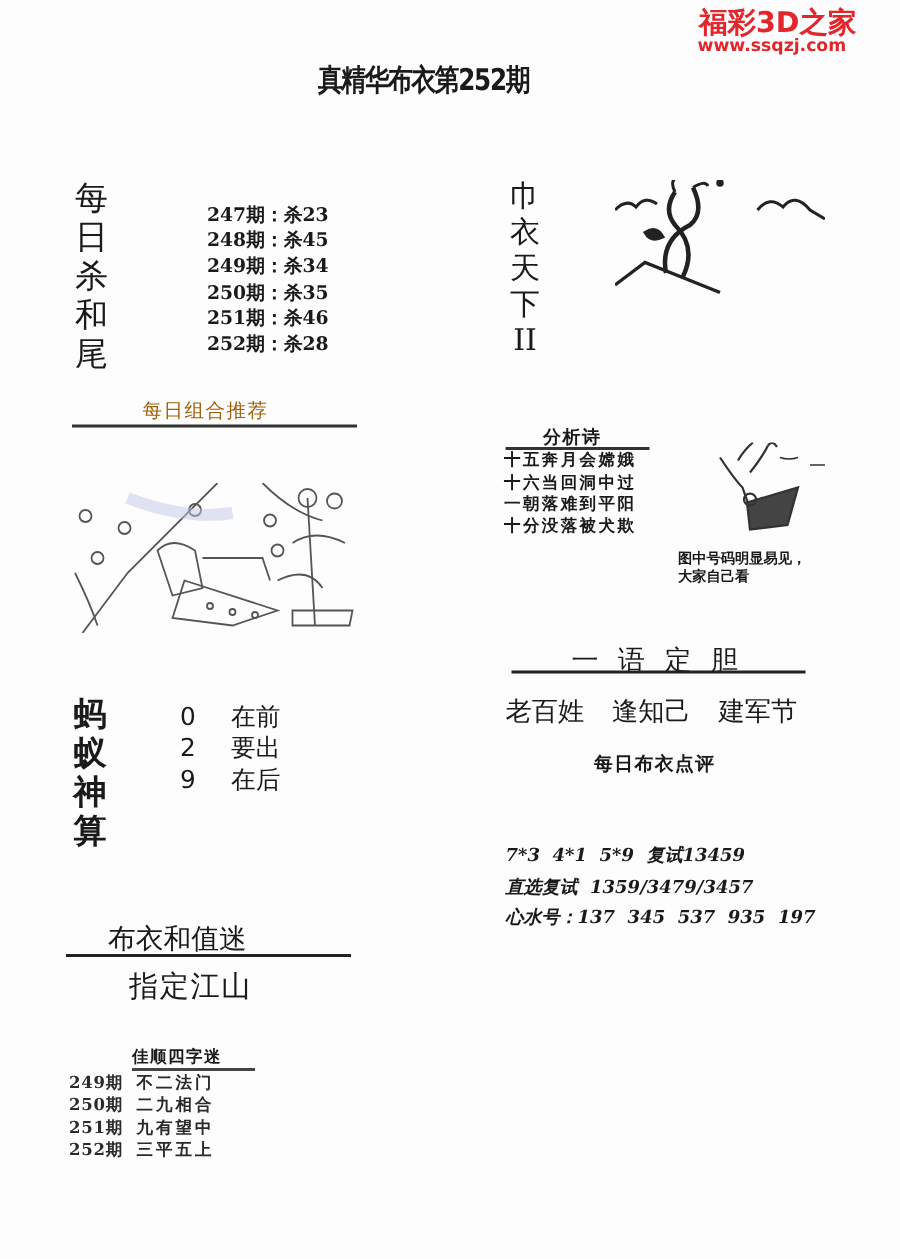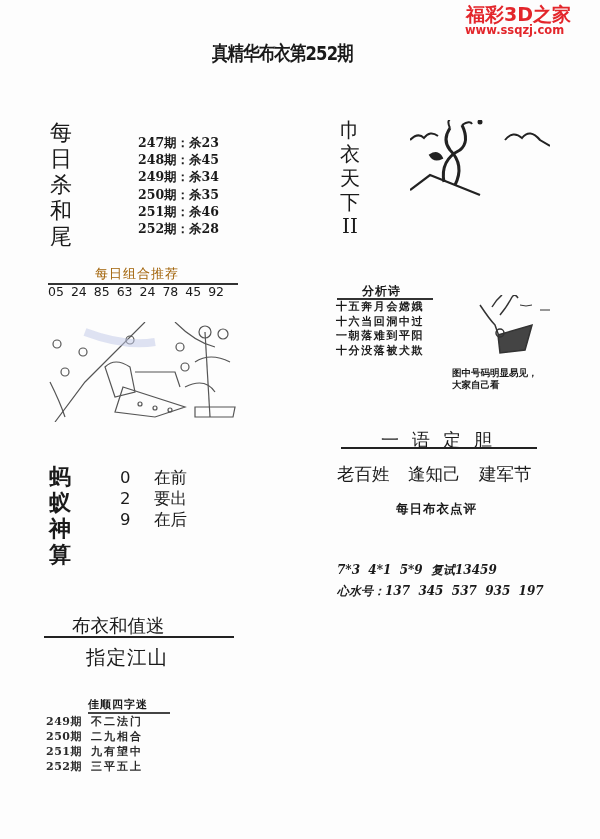--- a/index.html
+++ b/index.html
@@ -84,21 +84,20 @@
   <div><span>248期：</span><span>杀45</span></div>
   <div><span>249期：</span><span>杀34</span></div>
   <div><span>250期：</span><span>杀35</span></div>
   <div><span>251期：</span><span>杀46</span></div>
   <div><span>252期：</span><span>杀28</span></div>
 </div>
 
 <div class="abs combo-title">每日组合推荐</div>
 <div class="abs combo-line"></div>
 <div class="abs combo-nums">
-  <div>05 24 85 63 24 78 45 92</div>
 </div>
 <svg class="abs art1" viewBox="0 0 195 100" fill="none" stroke="#555" stroke-width="1.2">
   <path d="M100 0 L40 60 L10 100"></path>
   <path d="M130 0 Q150 20 170 25"></path>
   <circle cx="12" cy="22" r="4"></circle>
   <circle cx="38" cy="30" r="4"></circle>
   <circle cx="20" cy="50" r="4"></circle>
   <circle cx="85" cy="18" r="4"></circle>
   <circle cx="135" cy="25" r="4"></circle>
   <path d="M5 60 Q15 80 20 95"></path>
@@ -205,14 +204,15 @@
   <div>大家自己看</div>
 </div>
 
 <div class="abs yiyu-title">一语定胆</div>
 <div class="abs yiyu-line"></div>
 <div class="abs yiyu-text">老百姓 逢知己 建军节</div>
 <div class="abs yiyu-sub">每日布衣点评</div>
 
 <div class="abs code-lines">
   <div style="white-space:pre">7*3  4*1  5*9  复试13459</div>
+  <div style="white-space:pre">直选复试  1359/3479/3457</div>
   <div style="white-space:pre">心水号：137  345  537  935  197</div>
 </div>
 
 </body></html>

